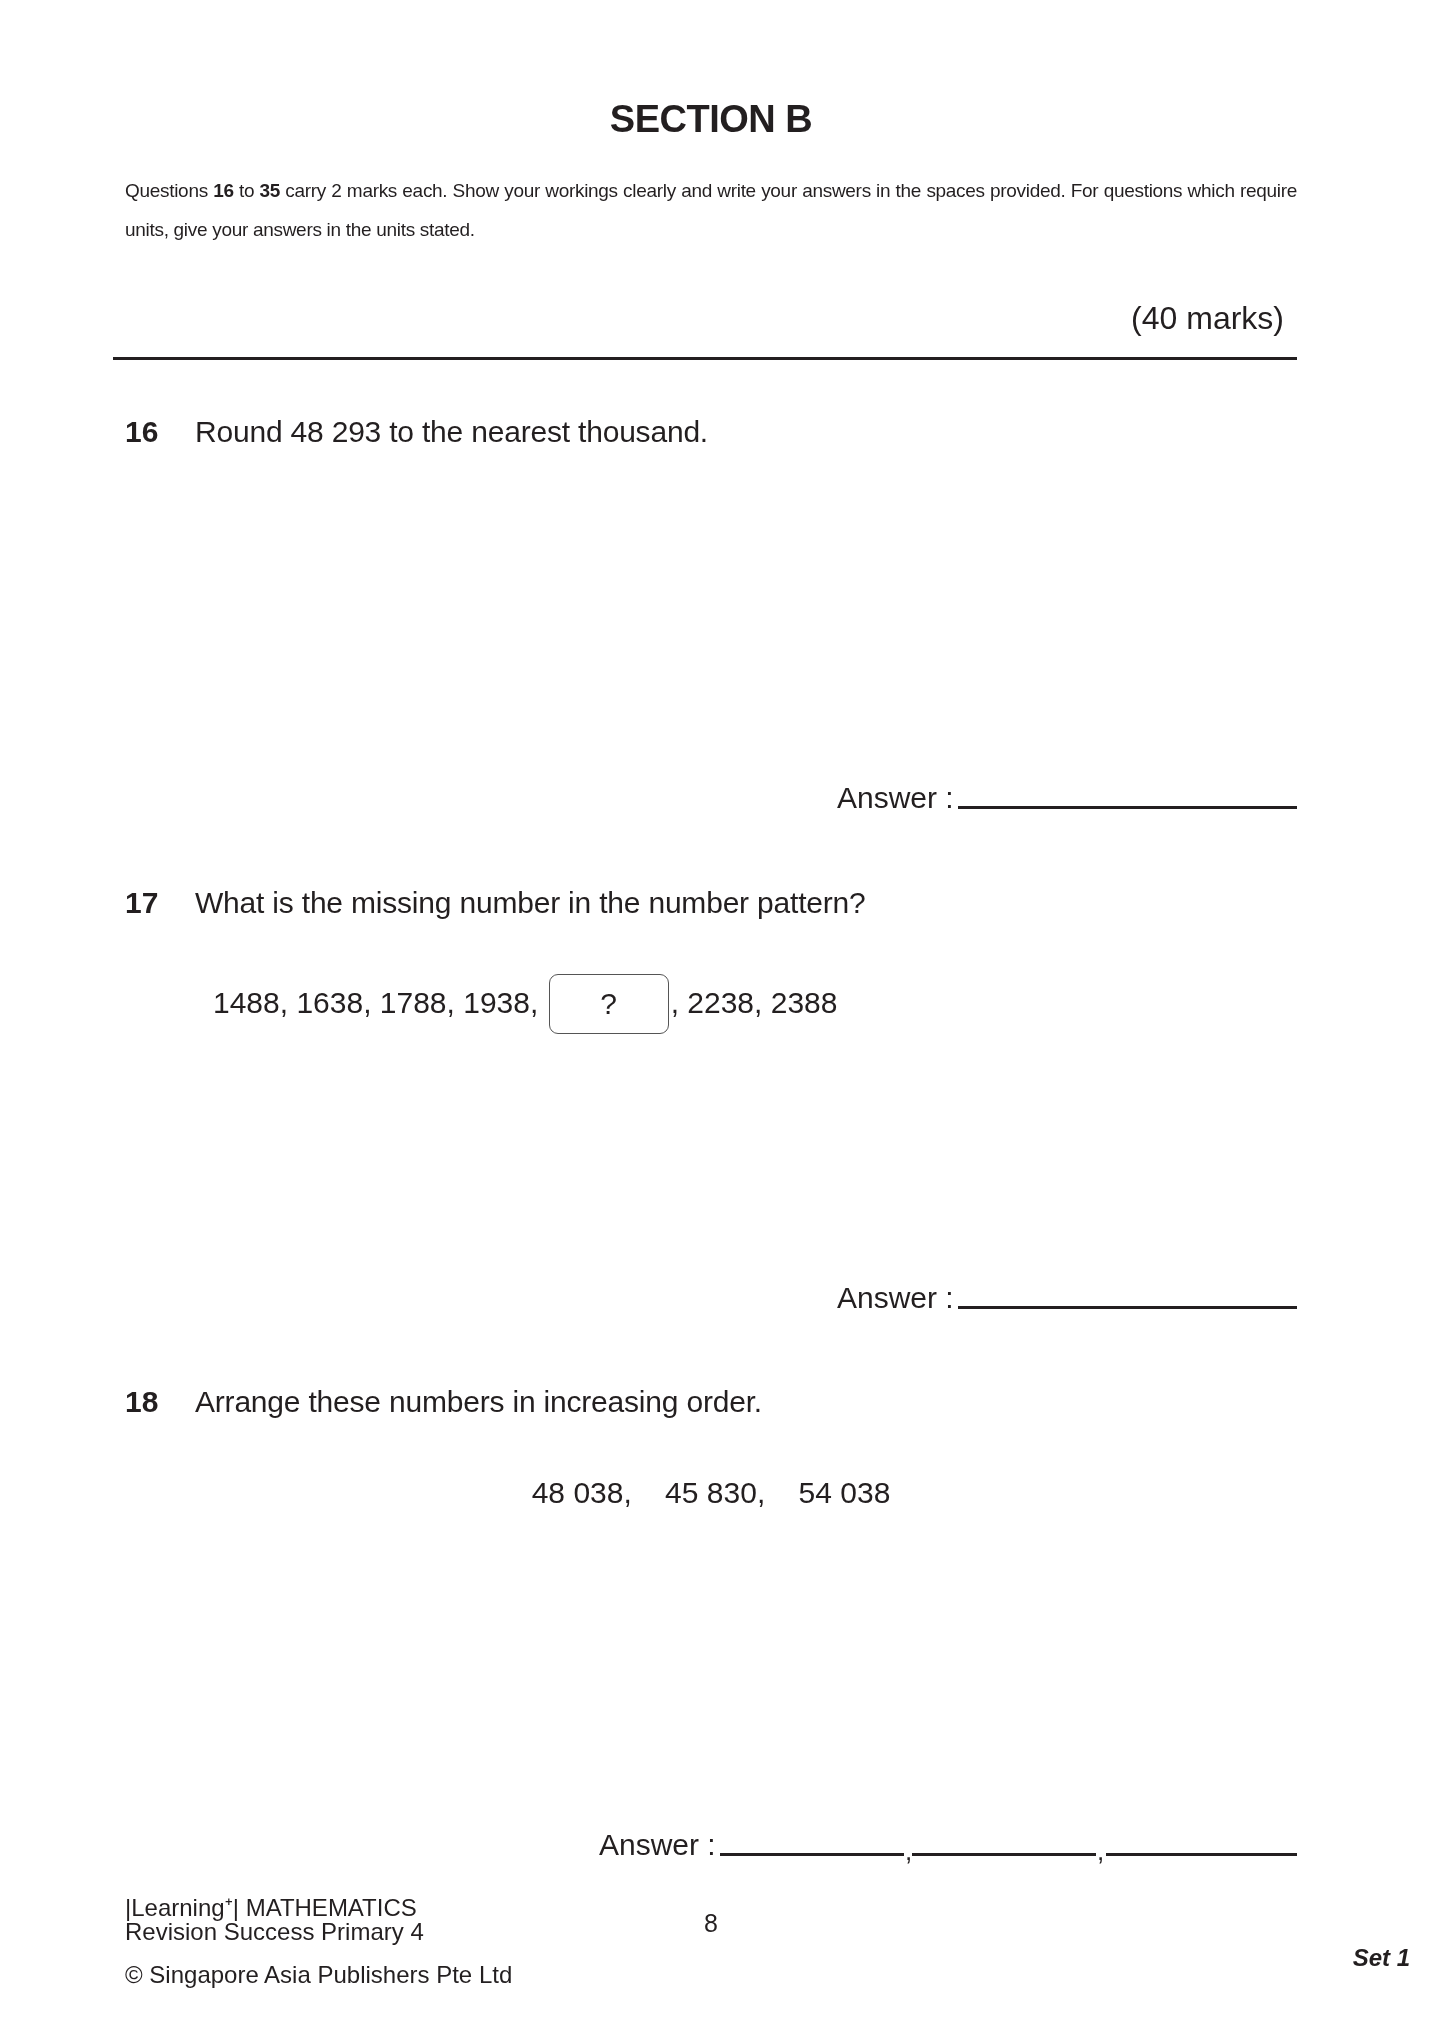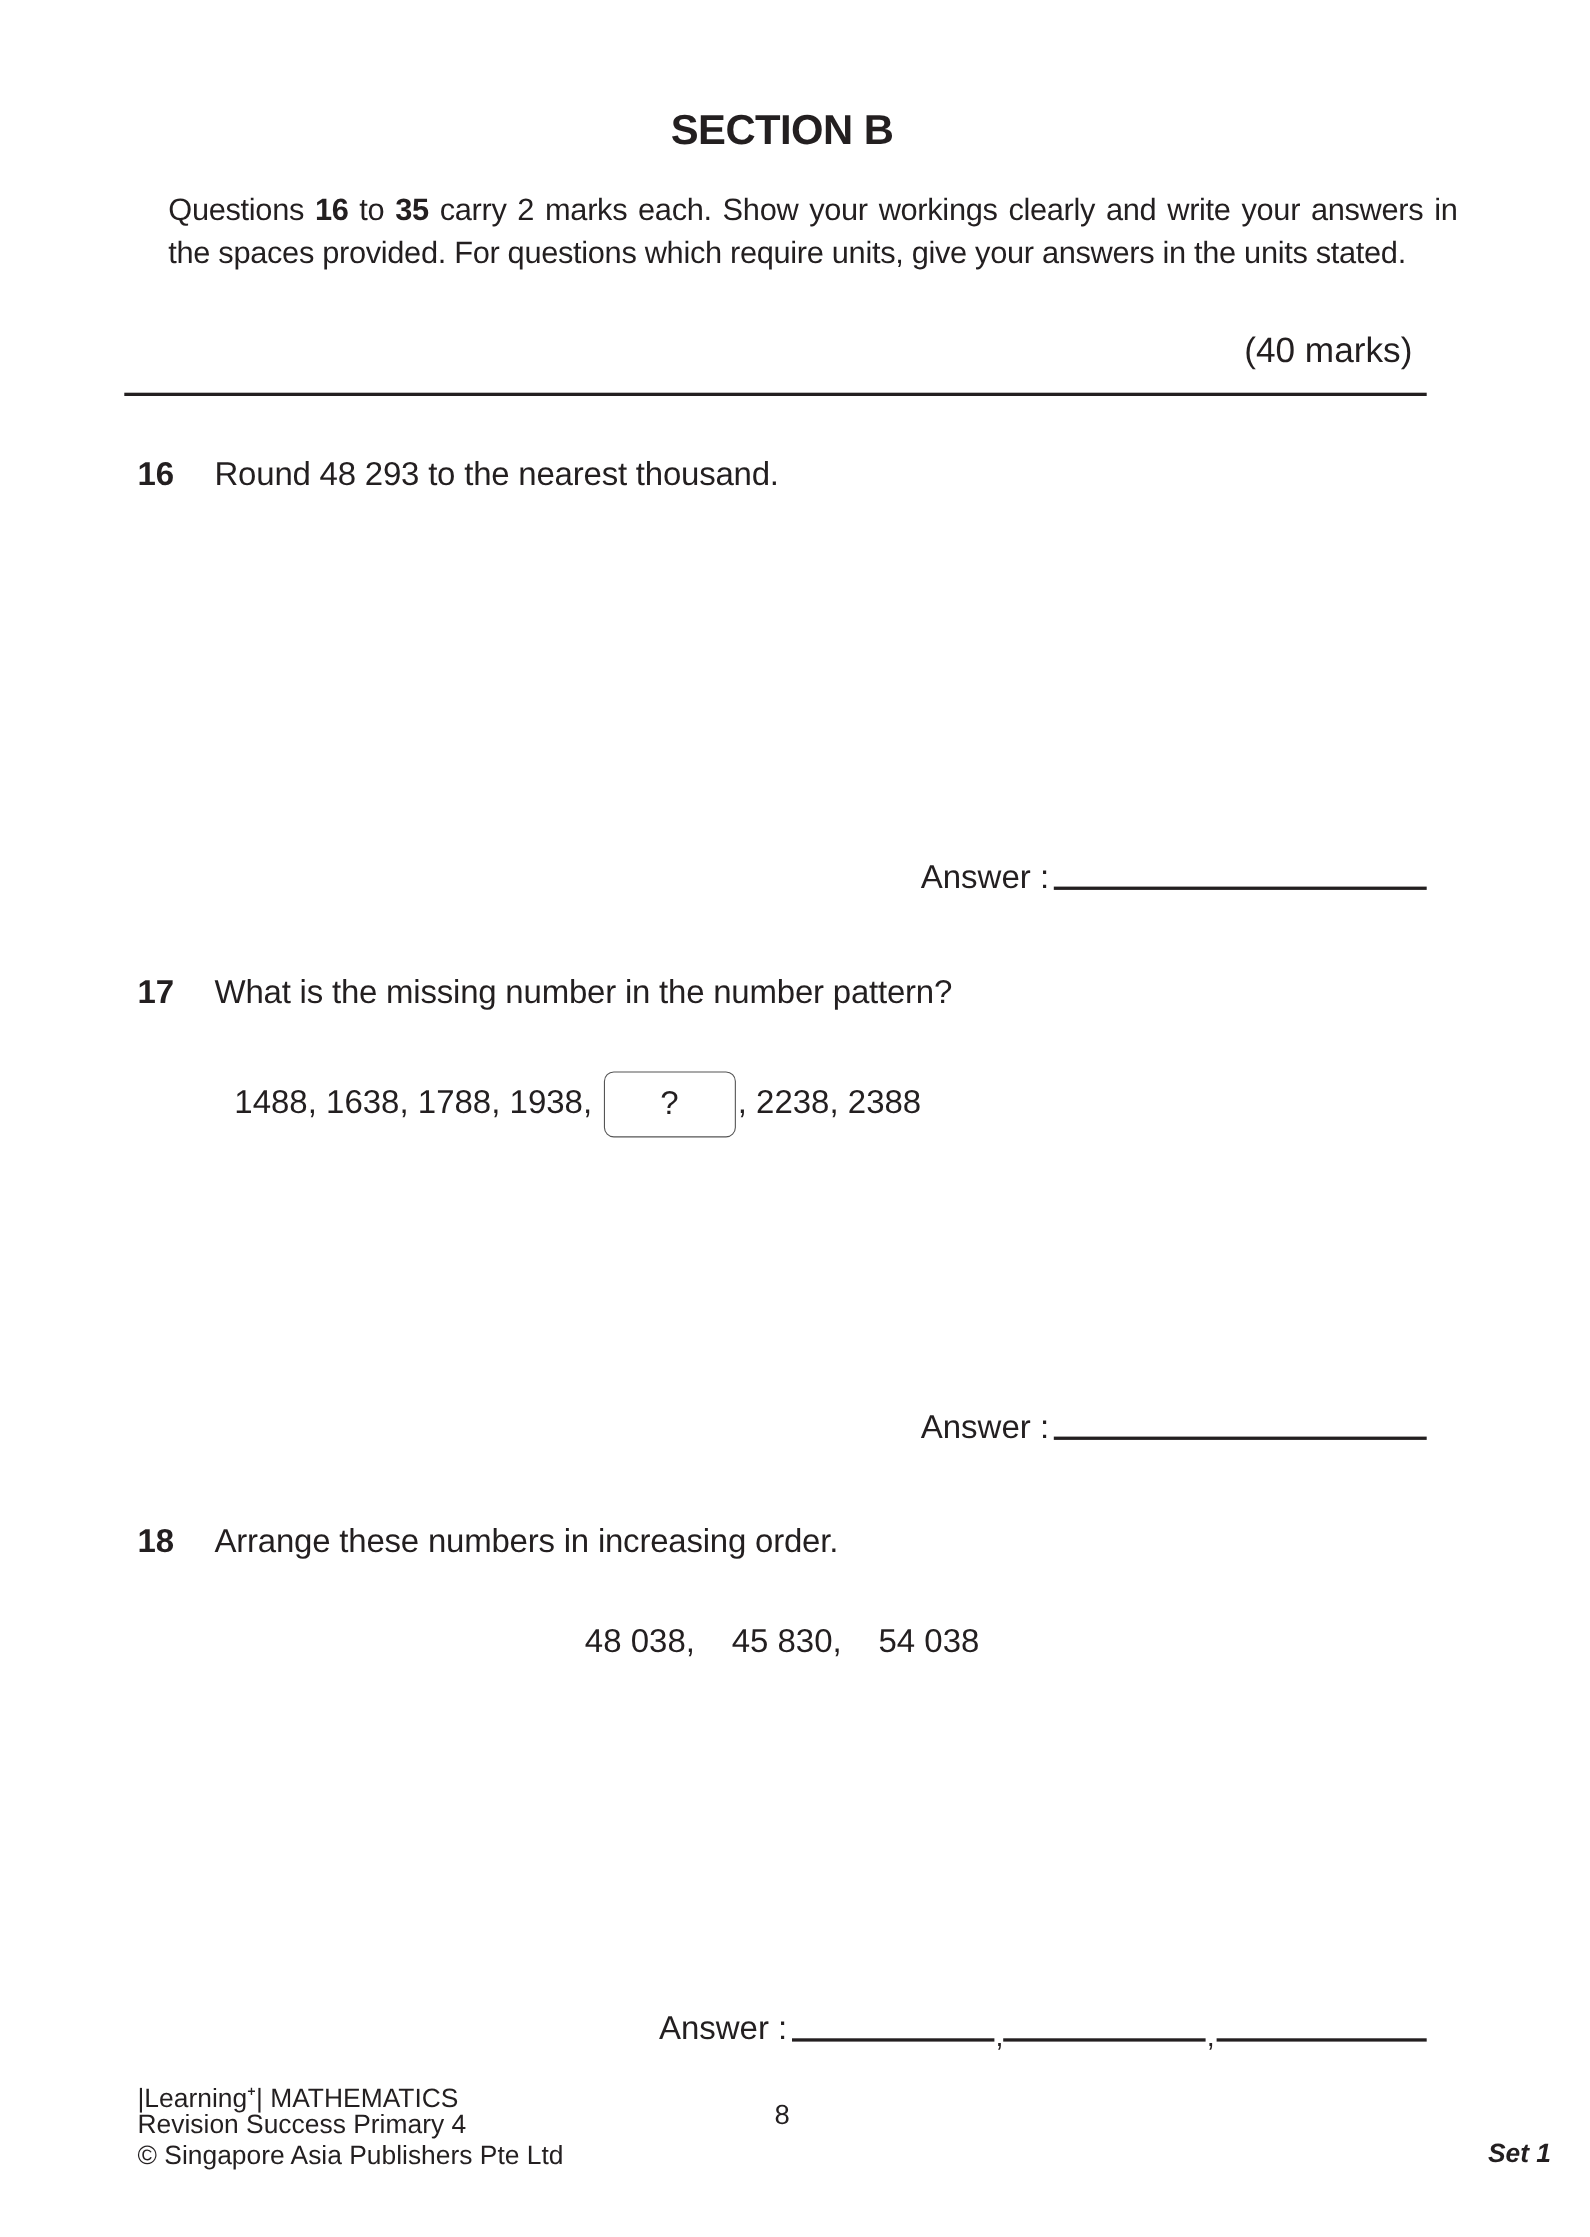--- a/index.html
+++ b/index.html
@@ -1,20 +1,20 @@
 <!DOCTYPE html>
 <html><head>
 <meta charset="utf-8">
 <style>
   html, body { margin:0; padding:0; background:#ffffff; }
   body { width:1445px; height:2034px; position:relative; overflow:hidden;
          font-family:"Liberation Sans", sans-serif; color:#231f20; }
   .abs { position:absolute;padding-left:12px; }
   .title { left:0; width:1398px; top:98px; text-align:center; font-weight:bold; font-size:38px; letter-spacing:-0.5px; }
-  .intro { left:113px; width:1172px; top:172px; font-size:28px; line-height:38.5px; text-align:justify; text-align-last:left; letter-spacing:-0.3px;margin-left:28px; }
+  .intro { left:113px; width:1172px; top:172px; font-size:19px; line-height:38.5px; text-align:justify; text-align-last:left; letter-spacing:-0.3px; }
   .intro b { font-weight:bold; }
   .marks { right:161px; top:300px; font-size:32px; }
   .rule { left:113px; width:1172px; top:357px; height:3px; background:#231f20; }
   .qnum { left:113px; font-weight:bold; font-size:30px; }
   .qtext { left:183px; font-size:30px; letter-spacing:-0.2px; }
   .answer-label { font-size:30px; }
   .ans-line { height:3px; background:#231f20; }
   .pattern { left:201px; top:973px; font-size:30px; display:flex; align-items:center; white-space:pre; }
   .qbox { display:inline-block; width:118px; height:58px; border:1.5px solid #555; border-radius:9px;
           text-align:center; line-height:58px; margin:0 2px; position:relative; top:1px; }
@@ -52,16 +52,16 @@
 <div class="abs answer-label" style="left:587px; top:1828px">Answer :</div>
 <div class="abs ans-line" style="left:720px; width:172px; top:1853px"></div>
 <div class="abs" style="left:893px; top:1836px; font-size:26px">,</div>
 <div class="abs ans-line" style="left:912px; width:172px; top:1853px"></div>
 <div class="abs" style="left:1085px; top:1836px; font-size:26px">,</div>
 <div class="abs ans-line" style="left:1106px; width:179px; top:1853px"></div>
 
 <div class="abs footer-left">
   <div>|Learning⁺| MATHEMATICS</div>
   <div>Revision Success Primary 4</div>
-  <div style="margin-top:4px">© Singapore Asia Publishers Pte Ltd</div>
+  <div style="margin-top:19px">© Singapore Asia Publishers Pte Ltd</div>
 </div>
 <div class="abs page-num">8</div>
 <div class="abs set-label">Set 1</div>
 
 </body></html>

